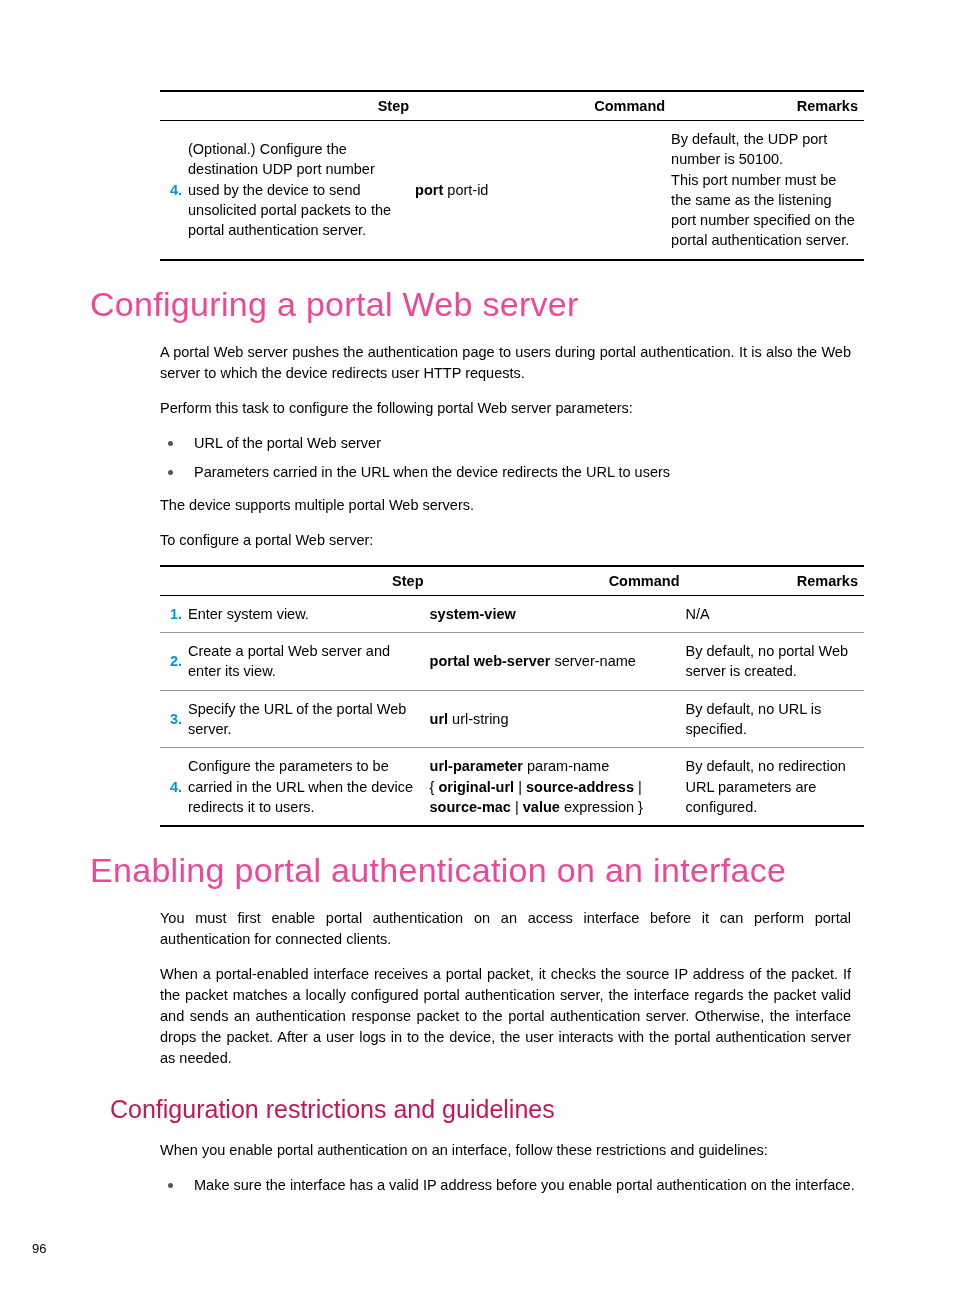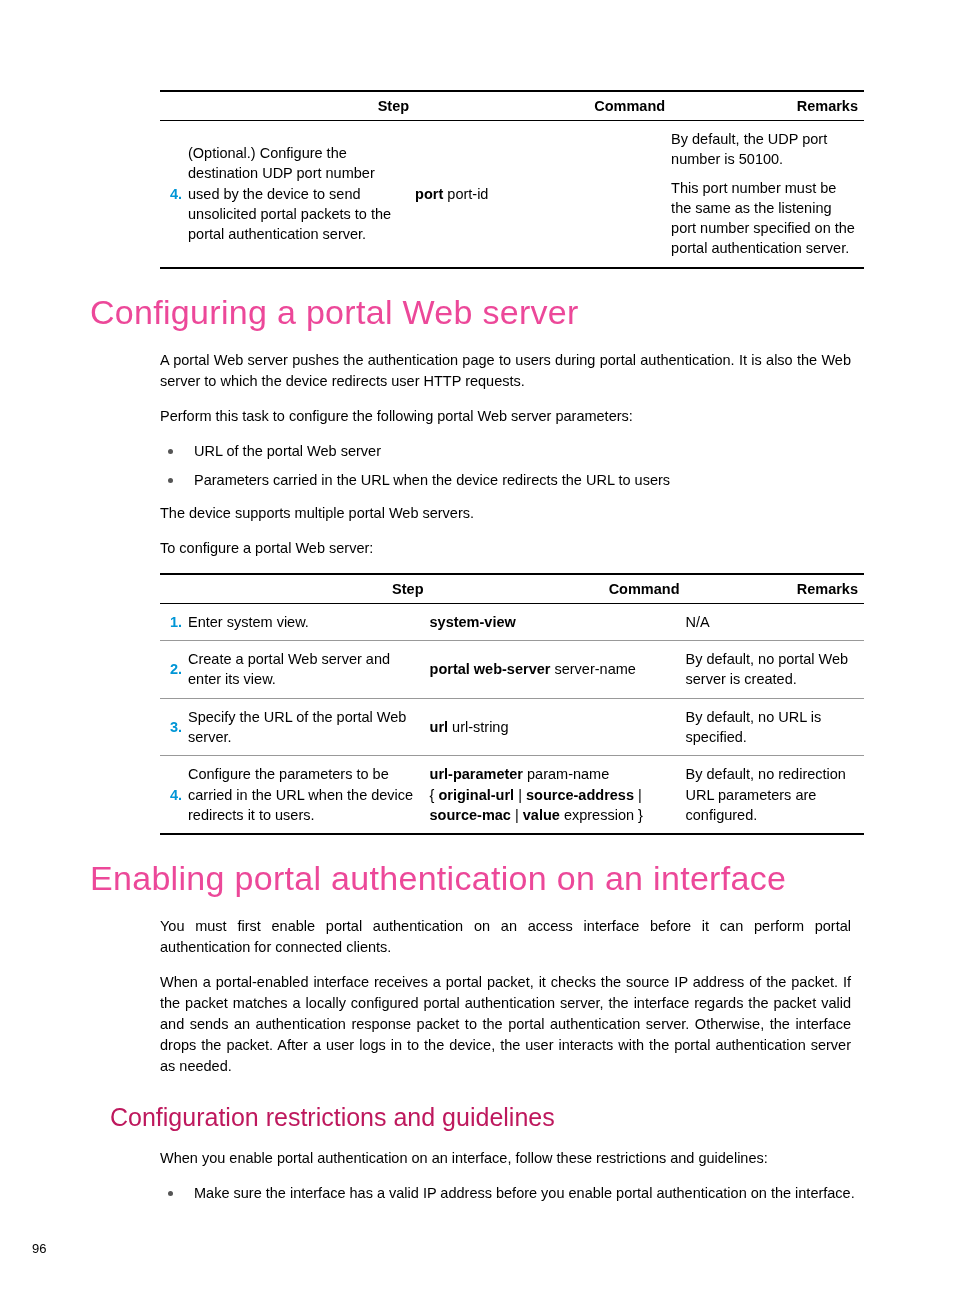--- a/index.html
+++ b/index.html
@@ -90,21 +90,21 @@
     font-weight: bold;
     text-align: right;
     padding-right: 10px;
     white-space: nowrap;
     width: 22px;
   }
   .bold { font-weight: bold; }
   .ital { }
   .col-step { width: 240px; }
   .col-cmd  { width: 250px; margin-left: 32px; }
-  .rem-block { margin-bottom: 8px; }
+  .rem-block { }
   .page-num {
     position: absolute;
     bottom: 40px;
     left: 0;
     width: 100%;
     text-align: left;
     font-size: 13px;
     padding-left: 32px;
   }
 </style>

